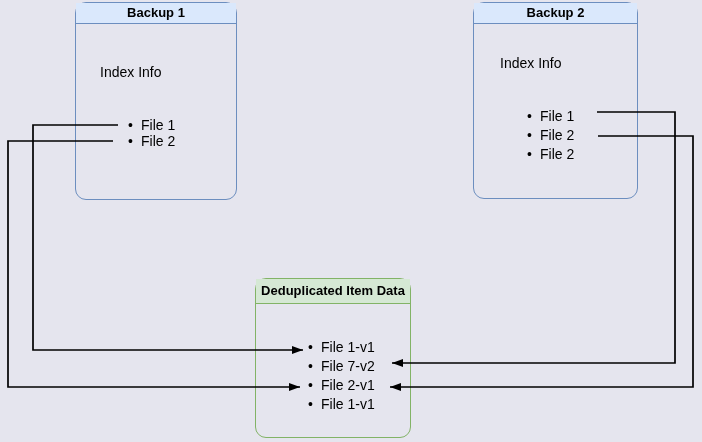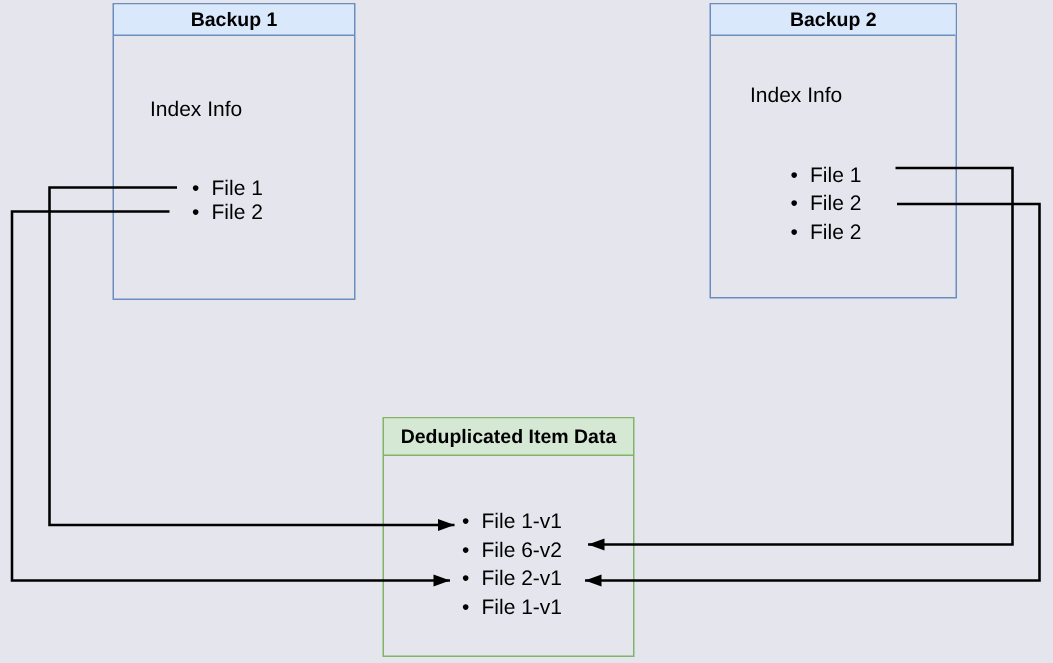--- a/index.html
+++ b/index.html
@@ -16,20 +16,21 @@
   }
   .canvas {
     position: relative;
     width: 702px;
     height: 442px;
   }
   .box {
     position: absolute;
     box-sizing: border-box;
     background: transparent;
+    border-radius: 11px;
   }
   .box-header {
     box-sizing: border-box;
     width: 100%;
     text-align: center;
     font-weight: bold;
     font-size: 13px;
   }
   .blue-box {
     border: 1.5px solid #6c8ebf;
@@ -66,21 +67,21 @@
     padding-left: 13px;
     white-space: nowrap;
   }
   ul.file-list li::before {
     content: "\2022";
     position: absolute;
     left: 0;
   }
   #backup1 { left: 75px;  top: 2px;   width: 162px; height: 198px; }
   #backup2 { left: 473px; top: 2px;   width: 165px; height: 197px; }
-  #dedup   { left: 255px; top: 278px; width: 168px; height: 160px; }
+  #dedup   { left: 255px; top: 278px; width: 156px; height: 160px; }
 
   #backup1 .subtitle { left: 24px; top: 61px; }
   #backup1 ul.file-list { left: 52px; top: 114px; line-height: 16px; }
 
   #backup2 .subtitle { left: 26px; top: 52px; }
   #backup2 ul.file-list { left: 53px; top: 104px; line-height: 19px; }
 
   #dedup ul.file-list { left: 52px; top: 59px; line-height: 19px; }
 
   svg.connectors {
@@ -118,21 +119,21 @@
       <li>File 1</li>
       <li>File 2</li>
       <li>File 2</li>
     </ul>
   </div>
 
   <div class="box green-box" id="dedup">
     <div class="box-header">Deduplicated Item Data</div>
     <ul class="file-list">
       <li>File 1-v1</li>
-      <li>File 6-v2</li>
+      <li>File 7-v2</li>
       <li>File 2-v1</li>
       <li>File 1-v1</li>
     </ul>
   </div>
 
   <svg class="connectors" width="702" height="442" viewBox="0 0 702 442">
     <defs>
       <marker id="arrow" markerUnits="userSpaceOnUse" markerWidth="13" markerHeight="10" viewBox="0 0 13 10" refX="12" refY="5" orient="auto">
         <path d="M1 1 L12 5 L1 9 Z" fill="#000"></path>
       </marker>

